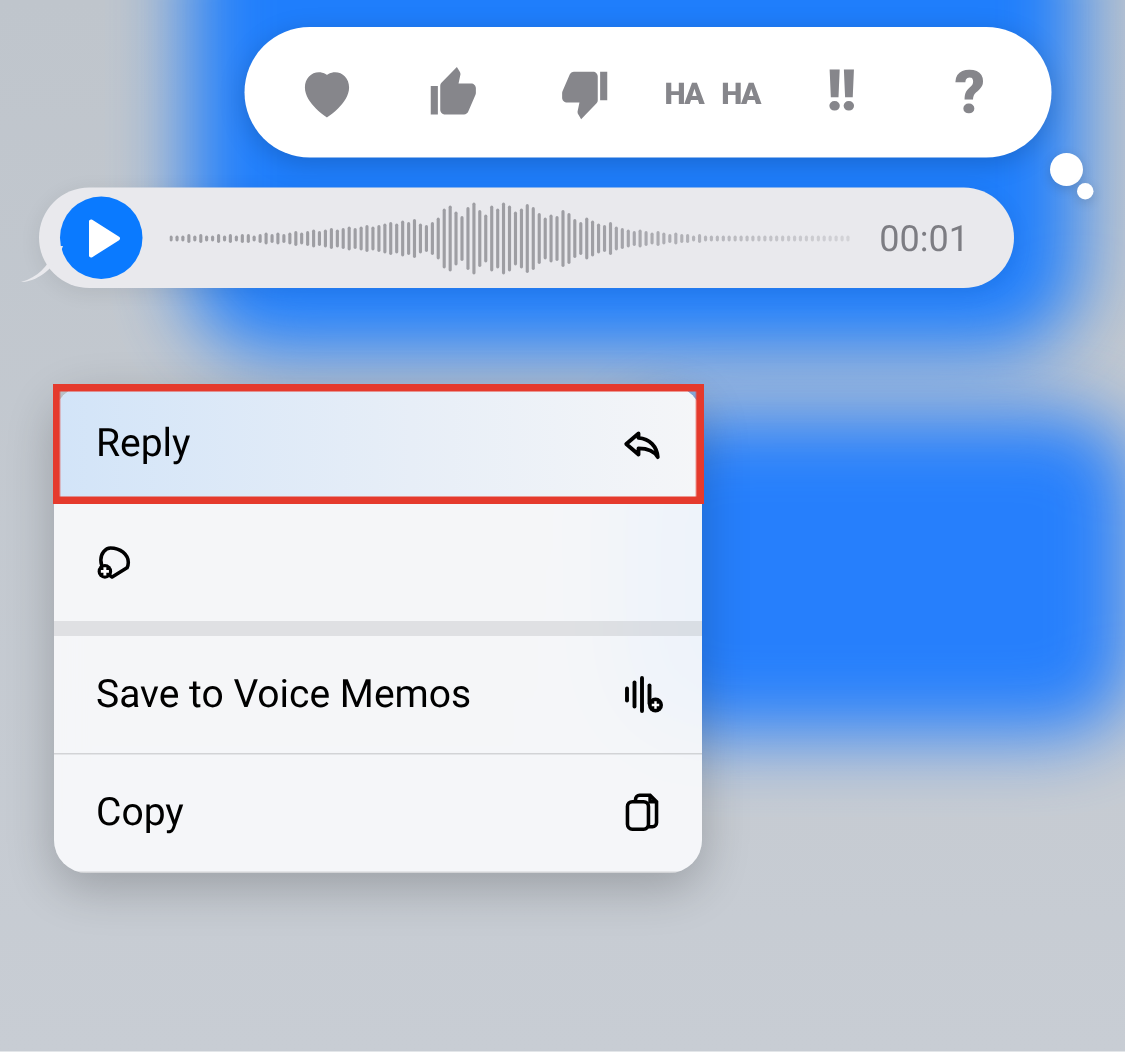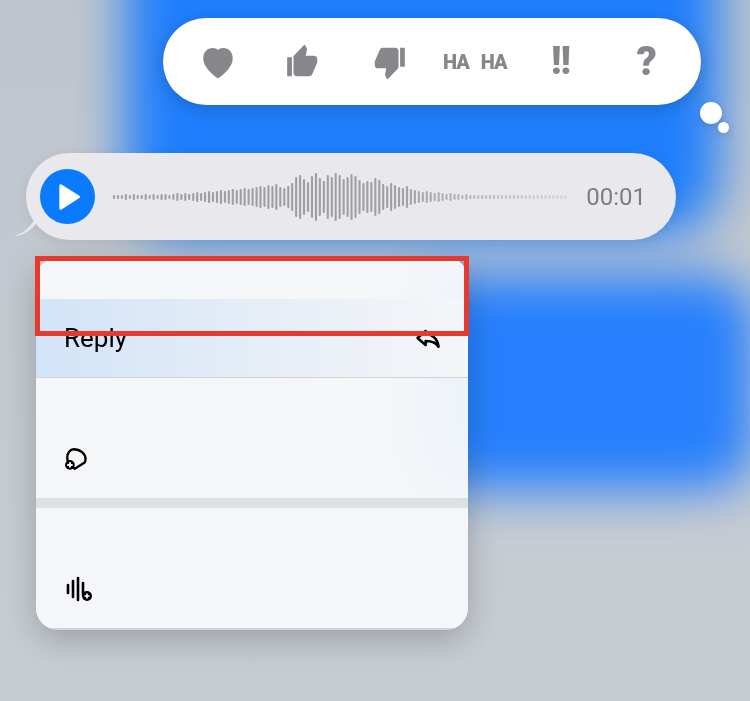--- a/index.html
+++ b/index.html
@@ -29,45 +29,44 @@
   .tapback .reaction svg{fill:#86868b;}
   .tapback .txt{font-size:32px;font-weight:900;color:#86868b;line-height:.7;letter-spacing:-1px;}
   .tapback .stack{display:flex;flex-direction:row;align-items:center;}
   .tapback .stack span{font-size:20px;}
   .tail{position:absolute;right:21px;top:102px;}
   .tail div{background:#fff;border-radius:50%;box-shadow:0 2px 8px rgba(0,0,0,.15);}
 
   
   .bubble-wrap{position:absolute;left:26px;top:125px;}
   .bubble{
-    width:650px;height:87px;background:#e9e9ed;border-radius:48px;
+    width:650px;height:67px;background:#e9e9ed;border-radius:48px;
     display:flex;align-items:center;padding:0 30px 0 14px;box-sizing:border-box;
     box-shadow:0 3px 14px rgba(0,0,0,.08);
     position:relative;
-    margin-top:28px;
   }
   .bubble-tail{
     position:absolute;left:-12px;bottom:4px;width:28px;height:24px;
   }
   .play{width:55px;height:55px;border-radius:50%;background:#0a7aff;display:flex;align-items:center;justify-content:center;flex:none;cursor:pointer;}
   .play svg{fill:#fff;}
   .wave{flex:1;height:50px;margin:0 18px;}
   .dur{font-size:24px;color:#7d7d83;font-variant-numeric:tabular-nums;}
 
   
   .menu{
     position:absolute;left:36px;top:257px;width:432px;
     background:rgba(247,248,250,.96);backdrop-filter:blur(10px);
     border-radius:22px;box-shadow:0 10px 32px rgba(0,0,0,.22);
     overflow:hidden;
   }
   .menu .item{
     height:78px;display:flex;align-items:center;justify-content:space-between;
     padding:0 26px 0 28px;font-size:26px;color:#000;cursor:pointer;
-    position:relative;box-sizing:border-box;margin-top:42px;
+    position:relative;box-sizing:border-box;
   }
   .menu .item:nth-child(1){background:linear-gradient(90deg,#d2e4f8 0%,#e7eef7 55%,#f5f6f8 100%);}
   .menu .item:nth-child(2){background:linear-gradient(90deg,#e7eff8 0%,#f2f4f7 70%,#faf9fa 100%);}
   .menu .sep{height:10px;background:rgba(120,120,130,.18);}
   .menu .hair{height:1px;background:rgba(0,0,0,.14);}
   .menu .item .icn{width:28px;height:28px;display:flex;align-items:center;justify-content:center;}
   .menu .item .icn svg{stroke:#000;fill:none;stroke-width:2.2;}
   .highlight{
     position:absolute;left:35px;top:256px;width:434px;height:80px;
     border:5px solid #e53a2d;box-sizing:border-box;pointer-events:none;z-index:10;
@@ -261,30 +260,41 @@
     <span class="icn">
       <svg viewBox="0 0 26 24" width="30" height="26">
         <path d="M9 3c6 0 11 4 11 9 0 1.2-.3 2.3-.8 3.3L10 21C6 19 3 15 3 10.5 3 6.4 5.7 3 9 3z" stroke-linejoin="round"></path>
         <circle cx="5.5" cy="17.5" r="4.5" fill="#000" stroke="none"></circle>
         <path d="M5.5 15v5M3 17.5h5" stroke="#fff" stroke-width="1.8"></path>
       </svg>
     </span>
   </div>
   <div class="sep"></div>
   <div class="item">
+    <span>Save to Voice Memos</span>
     <span class="icn">
       <svg viewBox="0 0 28 24" width="32" height="26">
         <g stroke="#000" stroke-width="2.6" stroke-linecap="round">
           <line x1="4" y1="8" x2="4" y2="16"></line>
           <line x1="9" y1="4" x2="9" y2="20"></line>
           <line x1="14" y1="1" x2="14" y2="23"></line>
           <line x1="19" y1="6" x2="19" y2="18"></line>
         </g>
         <circle cx="23" cy="19" r="5" fill="#000" stroke="none"></circle>
         <path d="M23 16.5v5M20.5 19h5" stroke="#fff" stroke-width="1.6"></path>
       </svg>
     </span>
   </div>
   <div class="hair"></div>
+  <div class="item">
+    <span>Copy</span>
+    <span class="icn">
+      <svg viewBox="0 0 24 26" width="26" height="28">
+        <rect x="3" y="6" width="13" height="17" rx="3"></rect>
+        <path d="M8 6V4.5C8 3.1 9.1 2 10.5 2H17l4 4v13c0 1.4-1.1 2.5-2.5 2.5H16"></path>
+        <path d="M17 2v4h4"></path>
+      </svg>
+    </span>
+  </div>
   <div class="hair"></div>
 </div>
 
 <div class="highlight"></div>
 
 </body></html>

